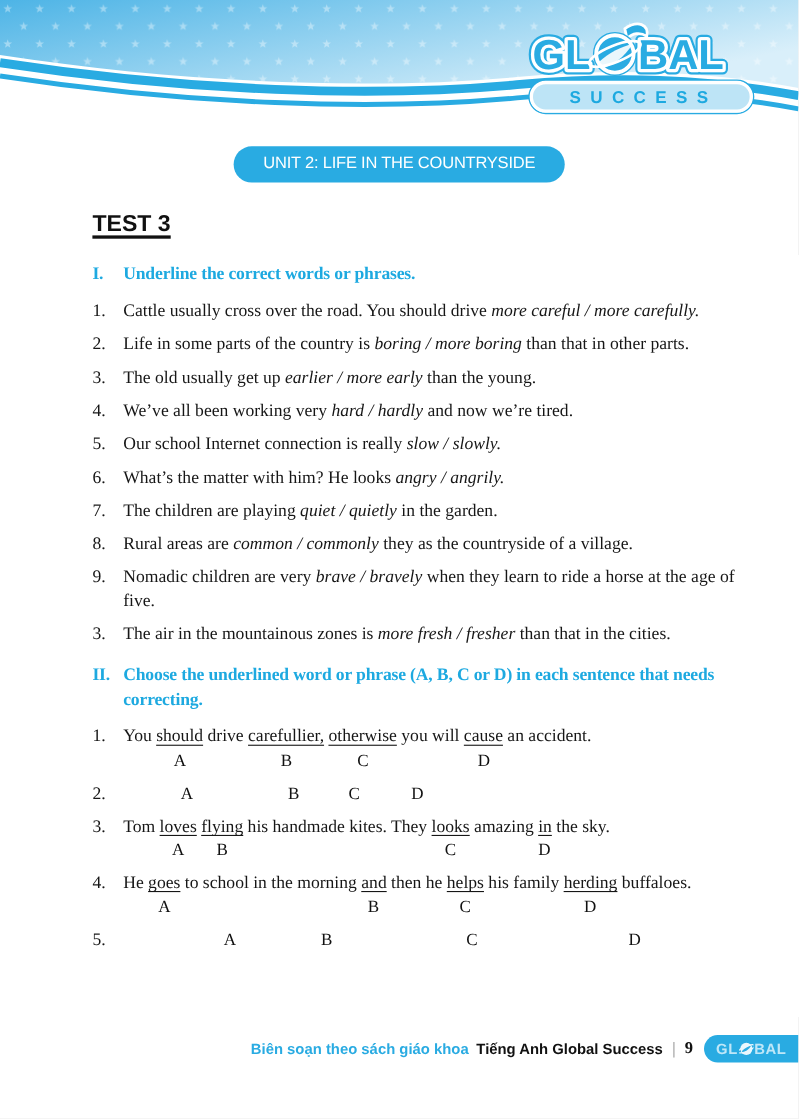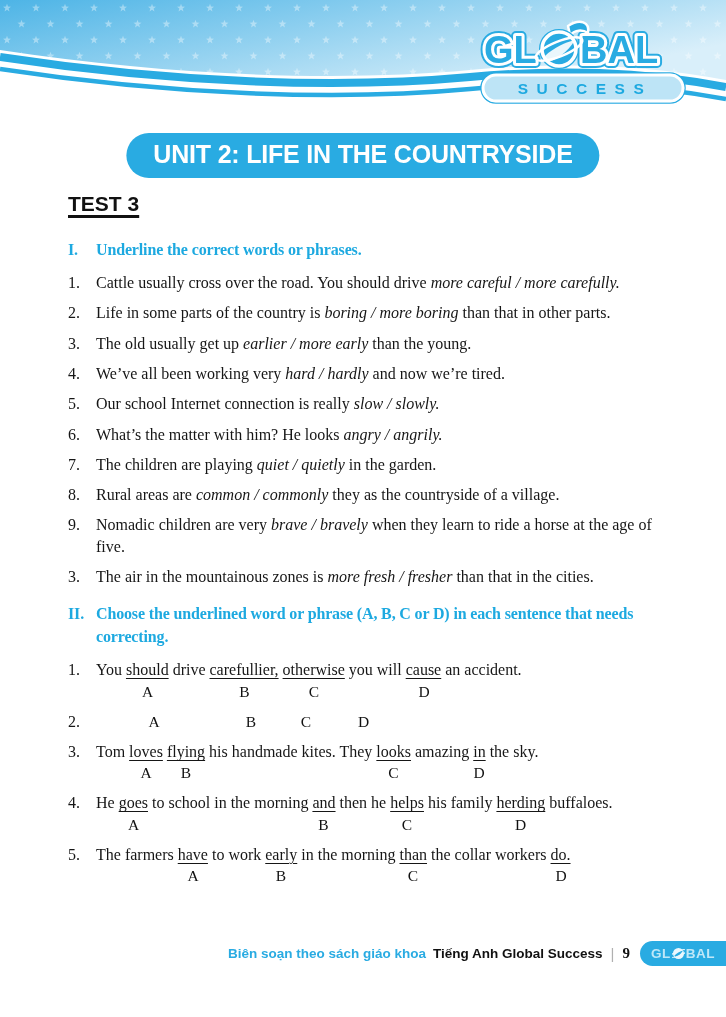--- a/index.html
+++ b/index.html
@@ -6,23 +6,23 @@
     --accent:#29abe2; --heading:#1da9e0; --text:#161616;
     --divider:#b0b0b0; --pill-text:#bfe7f8;
   }
   html,body{margin:0;padding:0;background:#e9e9e9;}
   .page{width:726px;height:1017px;background:#ffffff;position:relative;overflow:hidden;
         margin:0 auto;font-family:"Liberation Serif",serif;color:var(--text);}
   .header{position:absolute;top:0;left:0;width:726px;height:112px;}
   .logo-svg{position:absolute;top:18px;right:34px;}
   .title-pill{position:absolute;top:133px;left:50%;transform:translateX(-50%);
         background:var(--accent);color:#ffffff;font-family:"Liberation Sans",sans-serif;
-        font-weight:bold;font-size:25px;letter-spacing:-0.2px;white-space:nowrap;
+        font-weight:normal;font-size:15px;letter-spacing:-0.2px;white-space:nowrap;
         padding:7px 27px 9px;border-radius:23px;}
-  .content{position:absolute;left:68px;top:192px;width:596px;}
+  .content{position:absolute;left:84px;top:192px;width:596px;}
   .test{font-family:"Liberation Sans",sans-serif;font-weight:bold;font-size:21px;color:#111;
         text-decoration:underline;text-decoration-thickness:2.5px;text-underline-offset:4px;
         margin:0 0 22px;}
   .sec + .sec{margin-top:15px;}
   .sec-head{display:flex;color:var(--heading);font-weight:bold;font-size:16px;
         line-height:1.45;margin:0 0 11px;letter-spacing:-0.15px;}
   .sec-num{width:28px;flex:none;}
   .sec-title{flex:1;}
   .item{display:flex;font-size:16px;line-height:1.33;margin-bottom:9px;color:var(--text);}
   .num{width:28px;flex:none;}
@@ -218,21 +218,20 @@
                 <span class="abcd" style="left: 37.5px;">A</span>
                 <span class="abcd" style="left: 227.5px;">B</span>
                 <span class="abcd" style="left: 311px;">C</span>
                 <span class="abcd" style="left: 424.5px;">D</span>
               </div>
             </span>
           </div>
           <div class="item">
             <span class="num">5.</span>
             <span class="body">
-              <span class="sentence"><span>The farmers </span><span class="ul">have</span><span> to work </span><span class="ul">early</span><span> in the morning </span><span class="ul">than</span><span> the collar workers </span><span class="ul">do.</span></span>
               <div class="labels">
                 <span class="abcd" style="left: 97px;">A</span>
                 <span class="abcd" style="left: 185px;">B</span>
                 <span class="abcd" style="left: 317px;">C</span>
                 <span class="abcd" style="left: 465px;">D</span>
               </div>
             </span>
           </div>
         </section>
       </div>

